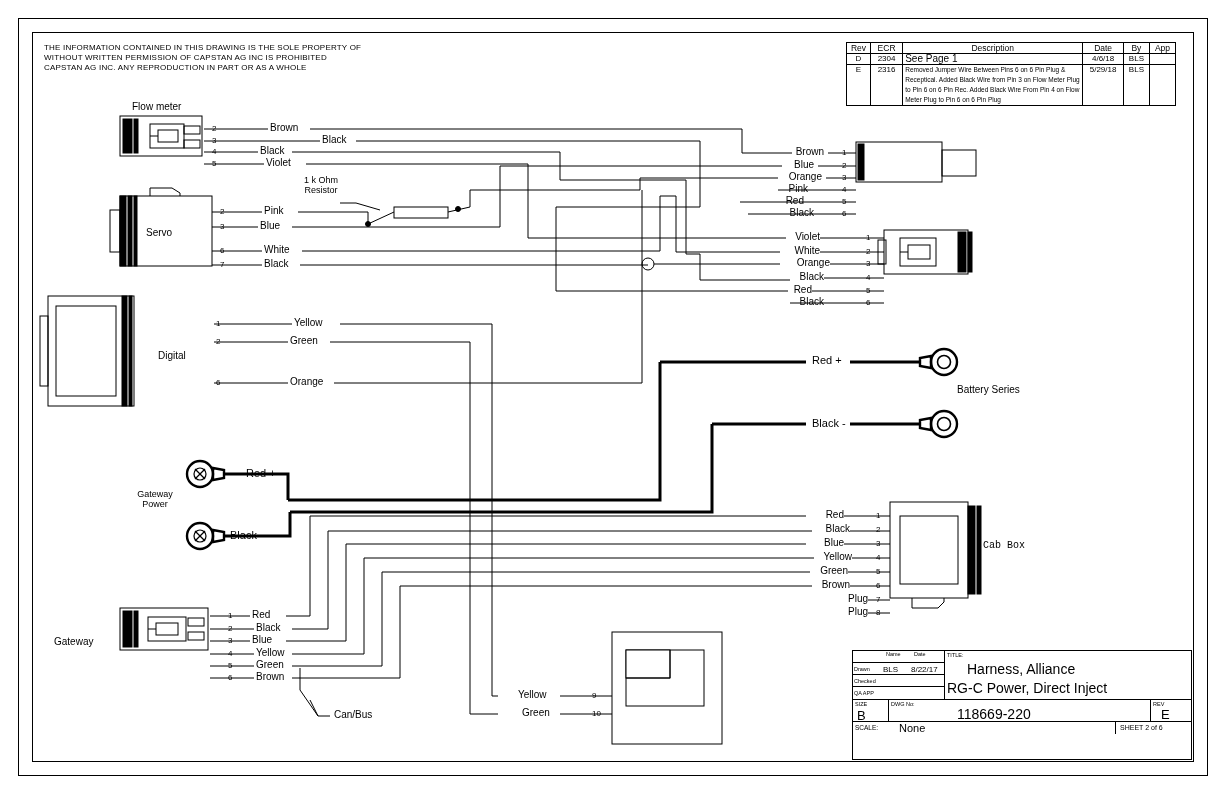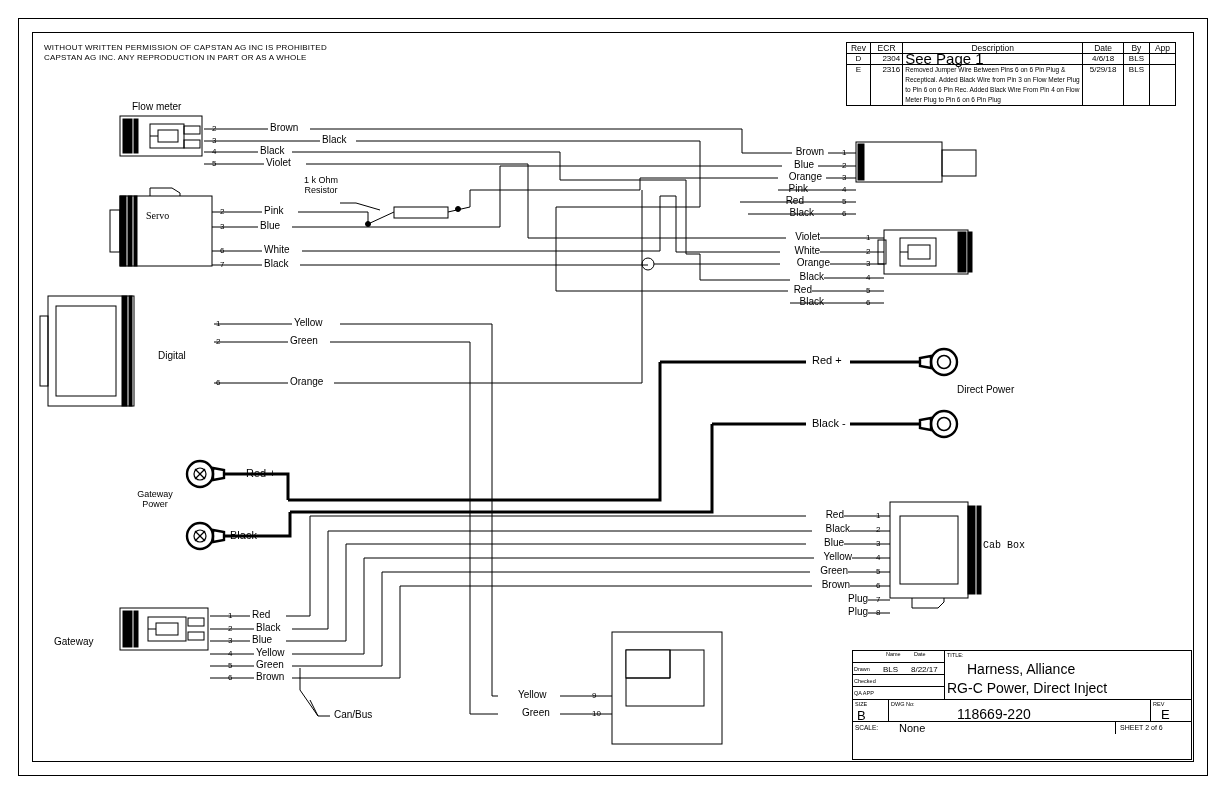--- a/index.html
+++ b/index.html
@@ -80,27 +80,27 @@
     font-size: 8px;
   }
   #rev-table th, #rev-table td {
     border: 1px solid #000;
     padding: 0px 2px;
     vertical-align: top;
     line-height: 10px;
   }
   #rev-table th { font-weight: normal; text-align: center; font-size: 8.5px;}
   .rev-c1 { width: 18px; text-align: center; }
-  .rev-c2 { width: 26px; text-align: right; }
+  .rev-c2 { width: 26px; text-align: center; }
   .rev-c3 { width: 168px; }
   .rev-c4 { width: 34px; text-align: center; }
   .rev-c5 { width: 20px; text-align: center; }
   .rev-c6 { width: 20px; text-align: center; }
   .rev-desc-small { font-size: 6.5px; line-height: 8px; }
-  .rev-desc-big { font-size: 15px; }
+  .rev-desc-big { font-size: 10px; }
 
   
   #title-block {
     position: absolute;
     left: 852px; top: 650px;
     width: 340px; height: 110px;
     border: 1px solid #000;
     box-sizing: border-box;
   }
   #tb-logo-row {
@@ -234,20 +234,21 @@
 </head>
 <body>
 
 <div id="sheet">
 
   <div class="border-outer"></div>
   <div class="border-inner"></div>
 
   <div id="prop-block">
     <div id="prop-body">
+      <div>THE INFORMATION CONTAINED IN THIS DRAWING IS THE SOLE PROPERTY OF</div>
       <div>WITHOUT WRITTEN PERMISSION OF CAPSTAN AG INC IS PROHIBITED</div>
       <div>CAPSTAN AG INC. ANY REPRODUCTION IN PART OR AS A WHOLE</div>
     </div>
   </div>
 
   <table id="rev-table">
     <tbody>
         <tr>
       <th class="rev-c1">Rev</th>
       <th class="rev-c2">ECR</th>
@@ -477,25 +478,25 @@
       <path d="M318 716 L310 700"></path>
 
       <line x1="560" y1="696" x2="612" y2="696"></line>
       <line x1="560" y1="714" x2="612" y2="714"></line>
 
       <path d="M340 203 L356 203 L380 210"></path>
     </g>
   </svg>
 
   <div class="txt t10" style="left:132px; top:102px;">Flow meter</div>
-  <div class="txt t10" style="left:146px; top:211px;font-family:Liberation Serif, serif;">Servo</div>
+  <div class="txt t10" style="left:146px; top:228px;">Servo</div>
   <div class="txt t10" style="left:158px; top:351px;">Digital</div>
   <div class="txt t9 ctr" style="left:122px; top:489px; width:66px;">Gateway<br>Power</div>
   <div class="txt t10" style="left:54px; top:637px;">Gateway</div>
-  <div class="txt t10" style="left:957px; top:385px;">Direct Power</div>
+  <div class="txt t10" style="left:957px; top:385px;">Battery Series</div>
   <div class="txt t10" style="left:983px; top:541px;font-family:Liberation Mono, monospace;">Cab Box</div>
 
   <div class="txt t9 ctr" style="left:276px; top:175px; width:90px;">1 k Ohm<br>Resistor</div>
 
   <div class="txt t10" style="left:334px; top:710px;">Can/Bus</div>
 
   <div class="txt t8" style="left:212px; top:124px;">2</div>
   <div class="txt t8" style="left:212px; top:136px;">3</div>
   <div class="txt t8" style="left:212px; top:147px;">4</div>
   <div class="txt t8" style="left:212px; top:159px;">5</div>

